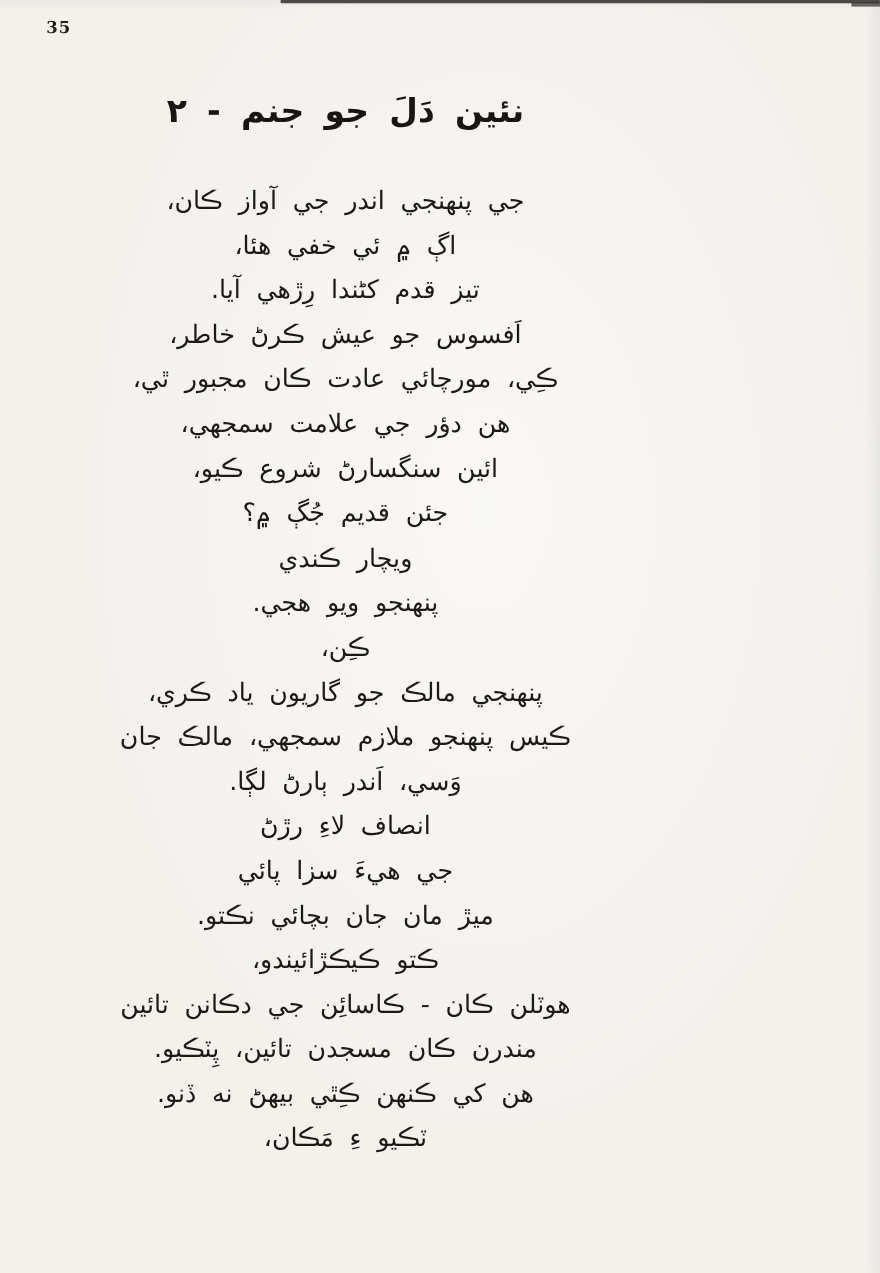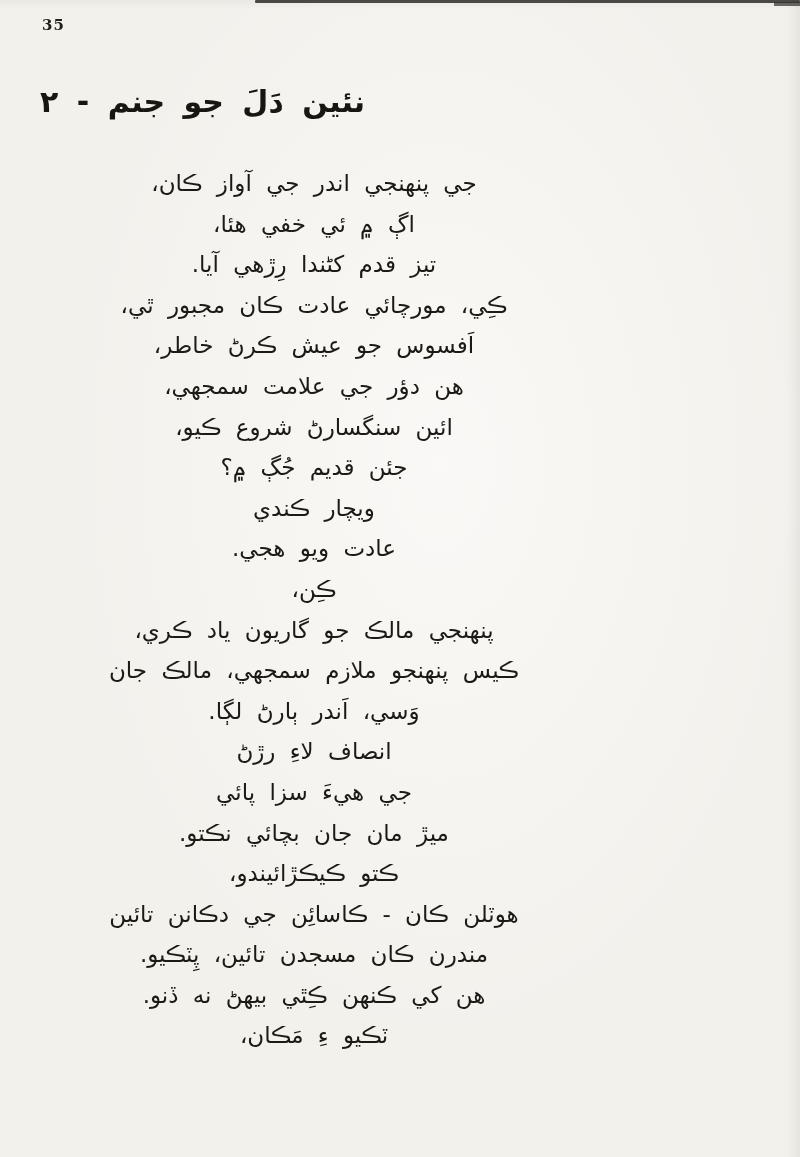--- a/index.html
+++ b/index.html
@@ -30,21 +30,21 @@
     font-size:15px;font-weight:bold;color:#222019;
     letter-spacing:1px;
     direction:ltr;
   }
   .content{
     position:absolute;top:84px;right:212px;left:40px;
     direction:rtl;
   }
   .poem-title{
     margin:0 0 44px 0;
-    text-align:left;
+    text-align:center;
     font-size:30px;font-weight:bold;
     word-spacing:8px;
     color:#181611;
   }
   .poem{margin:0;}
   .poem p{
     margin:0;padding:0;
     text-align:center;
     font-size:23px;
     line-height:40.6px;
@@ -61,27 +61,27 @@
 
 <div class="page-number">35</div>
 
 <div class="content">
   <h1 class="poem-title">نئين دَلَ جو جنم - ٢</h1>
 
   <div class="poem">
     <p>جي پنهنجي اندر جي آواز ڪان،</p>
     <p>اڳ ۾ ئي خفي هئا،</p>
     <p>تيز قدم کڻندا رِڙهي آيا.</p>
+    <p>اَفسوس جو عيش ڪرڻ خاطر،</p>
     <p>ڪِي، مورچائي عادت ڪان مجبور ٿي،</p>
-    <p>اَفسوس جو عيش ڪرڻ خاطر،</p>
     <p>هن دؤر جي علامت سمجهي،</p>
     <p>ائين سنگسارڻ شروع ڪيو،</p>
     <p>جئن قديم جُڳ ۾؟</p>
     <p>ويچار ڪندي</p>
-    <p>عادت ويو هجي.</p>
+    <p>پنهنجو ويو هجي.</p>
     <p>ڪِن،</p>
     <p>پنهنجي مالڪ جو گاريون ياد ڪري،</p>
     <p>ڪيس پنهنجو ملازم سمجهي، مالڪ جان</p>
     <p>وَسي، اَندر ٻارڻ لڳا.</p>
     <p>انصاف لاءِ رڙڻ</p>
     <p>جي هيءَ سزا پائي</p>
     <p>ميڙ مان جان بچائي نڪتو.</p>
     <p>ڪتو ڪيڪڙائيندو،</p>
     <p>هوٽلن ڪان - ڪاسائِن جي دڪانن تائين</p>
     <p>مندرن ڪان مسجدن تائين، پِٽڪيو.</p>

